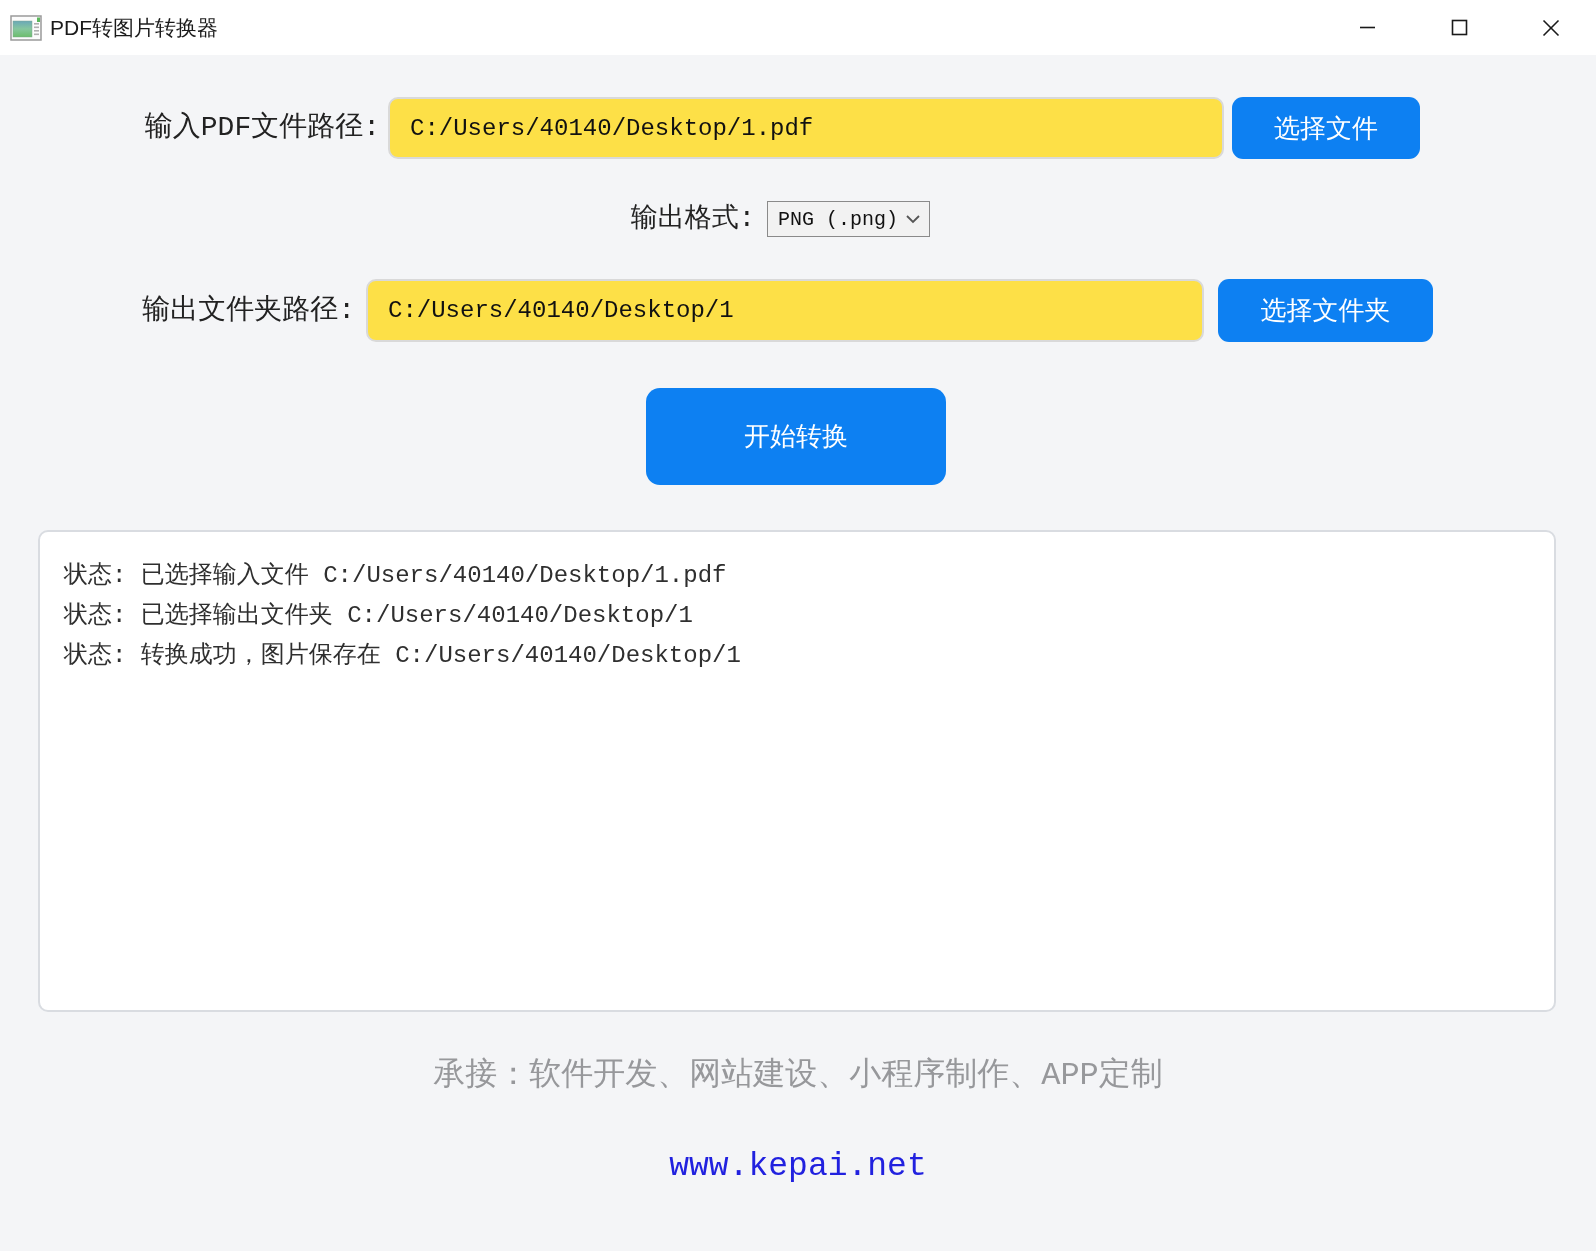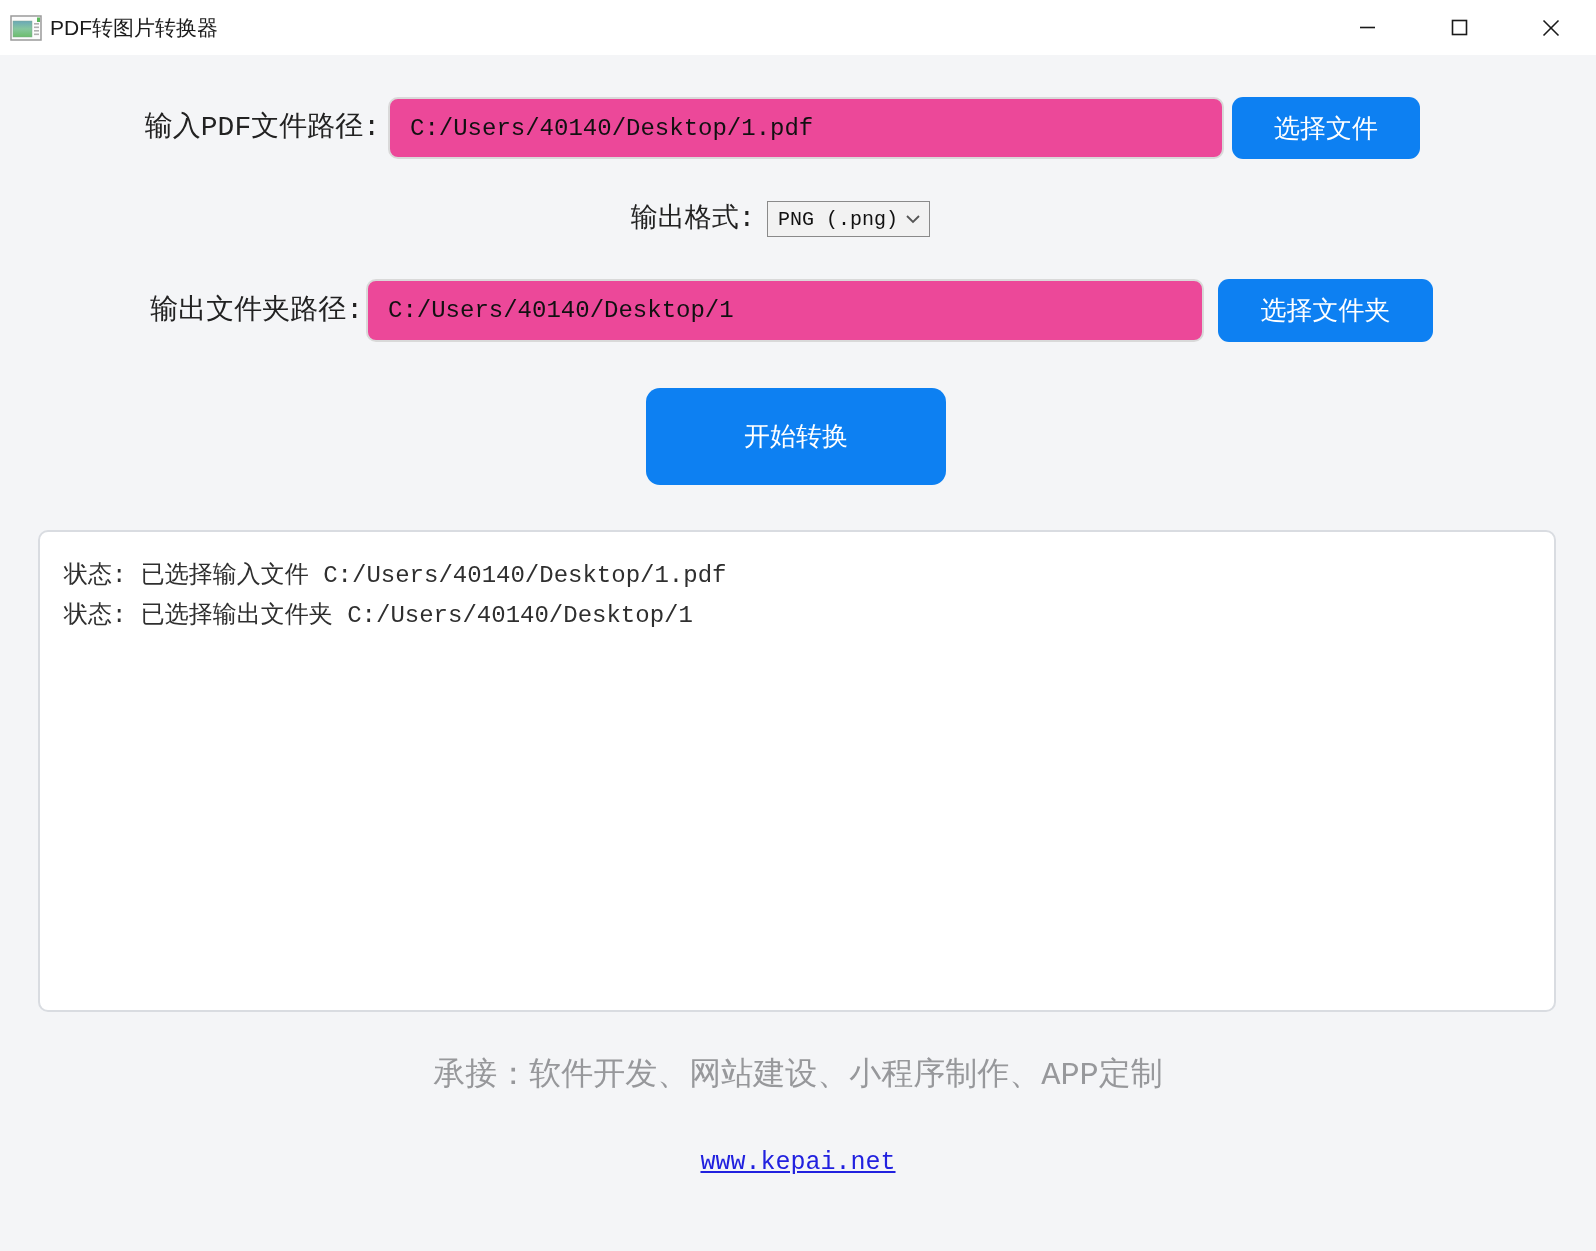--- a/index.html
+++ b/index.html
@@ -39,25 +39,25 @@
     cursor: default;
   }
   
   .label {
     position: absolute; color: #222;
     font-family: "Liberation Mono", "DejaVu Sans Mono", monospace;
     font-size: 28px; text-align: right;
   }
   .label-input-path { left: 0; width: 380px; top: 97px; height: 62px; line-height: 62px; }
   .label-format     { left: 0; width: 755px; top: 201px; height: 36px; line-height: 36px; font-size: 27px; }
-  .label-output-path{ left: 8px; width: 355px; top: 279px; height: 63px; line-height: 63px; }
+  .label-output-path{ left: 0; width: 355px; top: 279px; height: 63px; line-height: 63px; }
 
   .entry {
     position: absolute; height: 62px;
-    background: #ec4899; border: 2px solid var(--border); border-radius: 10px;
+    background: #fde047; border: 2px solid var(--border); border-radius: 10px;
     font-family: "Liberation Mono", "DejaVu Sans Mono", monospace;
     font-size: 24px; color: #111; padding: 0 0 0 20px; outline: none;
   }
   .entry-input  { left: 388px; top: 97px;  width: 836px; }
   .entry-output { left: 366px; top: 279px; width: 838px; height: 63px; }
 
   .btn {
     position: absolute; border: none; border-radius: 11px;
     background: var(--primary); color: #ffffff;
     font-size: 26px; cursor: pointer;
@@ -96,21 +96,21 @@
   
   .footer-services {
     position: absolute; left: 0; top: 1052px; width: 1596px;
     text-align: center; color: var(--muted); font-size: 32px;
     font-family: "Liberation Mono", "DejaVu Sans Mono", monospace;
   }
   .footer-link-wrap {
     position: absolute; left: 0; top: 1148px; width: 1596px; text-align: center;
   }
   .footer-link {
-    color: var(--link); font-size: 25px; text-decoration: underline;
+    color: var(--link); font-size: 33px; 
     font-family: "Liberation Mono", "DejaVu Sans Mono", monospace;
     cursor: pointer;
   }
 </style>
 </head>
 <body>
 
 <div class="titlebar">
   <svg class="app-icon" viewBox="0 0 32 28">
     <defs>
@@ -166,18 +166,19 @@
 
 <div class="label label-output-path">输出文件夹路径:</div>
 <input class="entry entry-output" type="text" value="C:/Users/40140/Desktop/1" style="">
 <button class="btn btn-select-folder">选择文件夹</button>
 
 <button class="btn btn-convert">开始转换</button>
 
 <div class="status-box">
   <div class="status-line">状态: 已选择输入文件 C:/Users/40140/Desktop/1.pdf</div>
   <div class="status-line">状态: 已选择输出文件夹 C:/Users/40140/Desktop/1</div>
+  <div class="status-line">状态: 转换成功，图片保存在 C:/Users/40140/Desktop/1</div>
 </div>
 
 <div class="footer-services">承接：软件开发、网站建设、小程序制作、APP定制</div>
 <div class="footer-link-wrap">
   <a class="footer-link">www.kepai.net</a>
 </div>
 
 </body></html>

